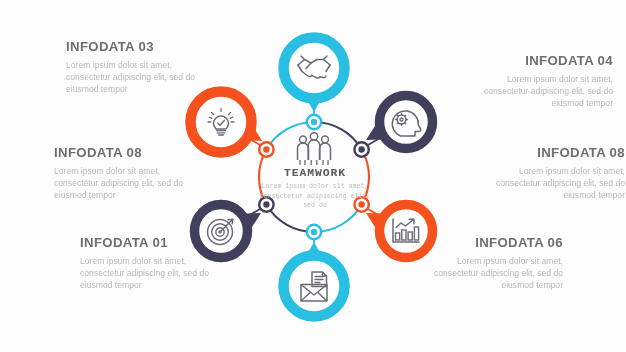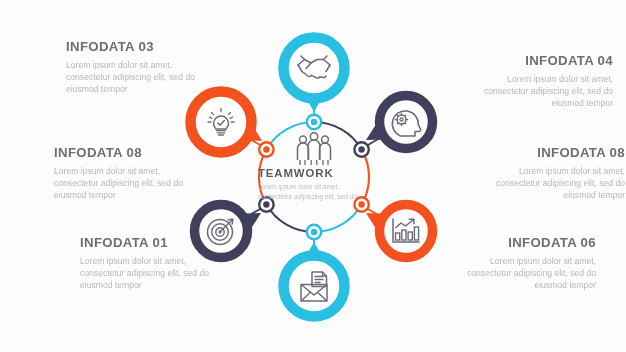--- a/index.html
+++ b/index.html
@@ -43,38 +43,40 @@
   .align-left  { text-align: left; }
   .align-right { text-align: right; }
 
   
   #blk-01 { left: 66px;  top: 40px; }
   #blk-02 { left: 54px;  top: 146px; }
   #blk-03 { left: 80px;  top: 236px; }
   
   #blk-04 { left: 465px; top: 40px; margin-top: 14px; }
   #blk-05 { left: 477px; top: 146px; }
-  #blk-06 { left: 448px; top: 236px; }
+  #blk-06 { left: 415px; top: 236px; }
 
   
   #art {
     position: absolute;
     left: 0;
     top: 0;
     width: 626px;
     height: 352px;
   }
 
   
   .center-label {
     position: absolute;
     left: 258px;
     top: 168px;
     width: 114px;
+    text-align: center;
     pointer-events: none;
+    font-family: Liberation Mono, monospace;
   }
   .center-label .c-title {
     font-size: 11.4px;
     font-weight: bold;
     letter-spacing: 0.9px;
     color: #5a5a5a;
     margin: 0 0 2.5px 0;
     line-height: 1;
   }
   .center-label .c-body {

